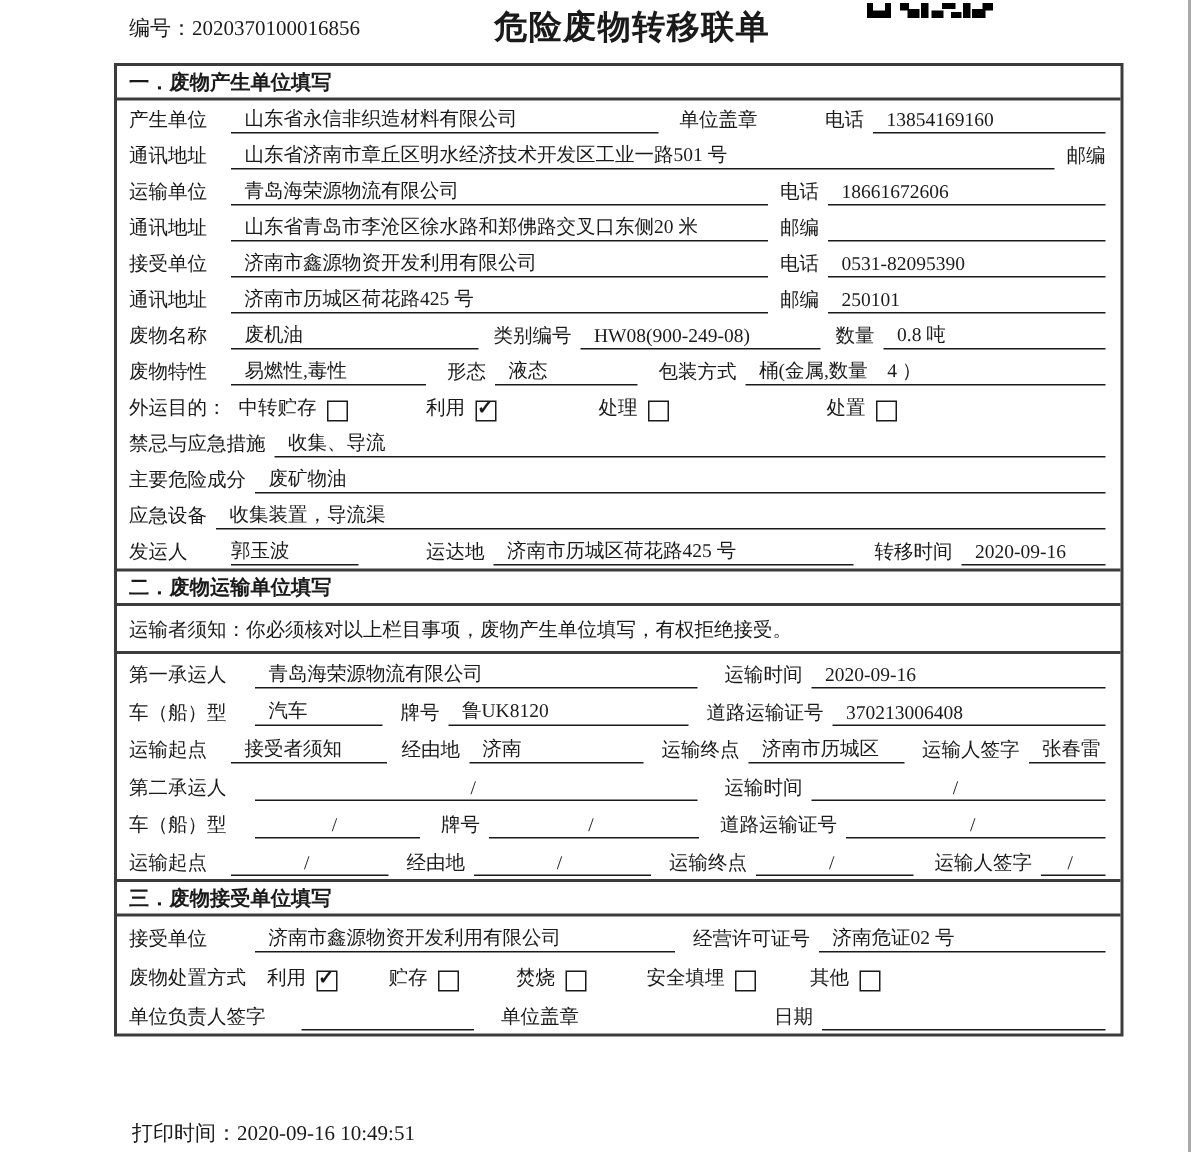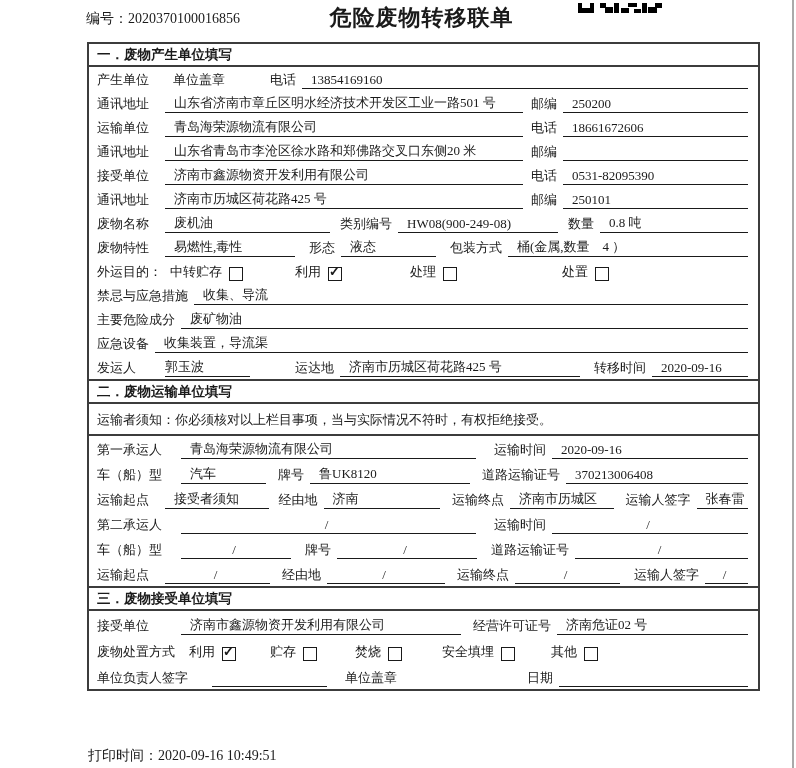--- a/index.html
+++ b/index.html
@@ -6,21 +6,21 @@
   body{
     width:796px;height:768px;position:relative;background:#ffffff;
     font-family:"Liberation Serif","DejaVu Serif",serif;
     color:#1a1a1a;overflow:hidden;
   }
   .page-edge{position:absolute;right:2px;top:0;width:2px;height:100%;background:#aaaaaa;}
   .serial{position:absolute;left:86px;top:10px;font-size:14px;white-space:nowrap;}
   .doc-title{position:absolute;left:85px;top:3px;width:673px;text-align:center;
     font-size:22px;font-weight:bold;letter-spacing:1px;}
   .qr{position:absolute;left:578px;top:0;}
-  .form-table{position:absolute;left:87px;top:42px;width:673px;
+  .form-table{position:absolute;left:76px;top:42px;width:673px;
     border:2px solid #3c3c3c;background:#fff;box-sizing:border-box;}
   .section + .section{border-top:2px solid #3c3c3c;}
   .sec-title{height:23px;line-height:22px;font-weight:bold;font-size:13.5px;
     padding-left:8px;border-bottom:2px solid #3c3c3c;box-sizing:border-box;}
   .notice{height:32px;line-height:31px;font-size:13px;padding-left:8px;
     border-bottom:2px solid #3c3c3c;box-sizing:border-box;white-space:nowrap;}
   .row{display:flex;align-items:flex-end;height:24px;box-sizing:border-box;
     padding:0 10px 2px 8px;font-size:13px;}
   .s2 .row{height:25px;}
   .s3 .row{height:26px;}
@@ -59,30 +59,30 @@
   </svg>
 </div>
 
 <div class="form-table">
 
   <div class="section s1">
     <div class="sec-title">一．废物产生单位填写</div>
 
     <div class="row">
       <span class="lb" style="min-width:62px">产生单位</span>
+      <span class="val" style="width:285px">山东省永信非织造材料有限公司</span>
       <span class="lb" style="margin-left:14px">单位盖章</span>
       <span class="lb" style="margin-left:45px">电话</span>
       <span class="val grow">13854169160</span>
     </div>
 
     <div class="row">
       <span class="lb" style="min-width:62px">通讯地址</span>
       <span class="val grow">山东省济南市章丘区明水经济技术开发区工业一路501 号</span>
       <span class="lb" style="margin-left:8px">邮编</span>
-      <span class="val" style="width:185px">250200</span>
     </div>
 
     <div class="row">
       <span class="lb" style="min-width:62px">运输单位</span>
       <span class="val grow">青岛海荣源物流有限公司</span>
       <span class="lb" style="margin-left:8px">电话</span>
       <span class="val" style="width:185px">18661672606</span>
     </div>
 
     <div class="row">
@@ -164,21 +164,21 @@
       <span class="val" style="width:85px;text-align:left;padding-left:0">郭玉波</span>
       <span class="lb" style="margin-left:45px">运达地</span>
       <span class="val" style="width:240px">济南市历城区荷花路425 号</span>
       <span class="lb" style="margin-left:14px">转移时间</span>
       <span class="val grow">2020-09-16</span>
     </div>
   </div>
 
   <div class="section s2">
     <div class="sec-title">二．废物运输单位填写</div>
-    <div class="notice">运输者须知：你必须核对以上栏目事项，当与实际情况不符时，有权拒绝接受。</div>
+    <div class="notice">运输者须知：你必须核对以上栏目事项，废物产生单位填写，有权拒绝接受。</div>
 
     <div class="row">
       <span class="lb" style="min-width:78px">第一承运人</span>
       <span class="val" style="width:295px">青岛海荣源物流有限公司</span>
       <span class="lb" style="margin-left:18px">运输时间</span>
       <span class="val grow">2020-09-16</span>
     </div>
 
     <div class="row">
       <span class="lb" style="min-width:78px">车（船）型</span>

